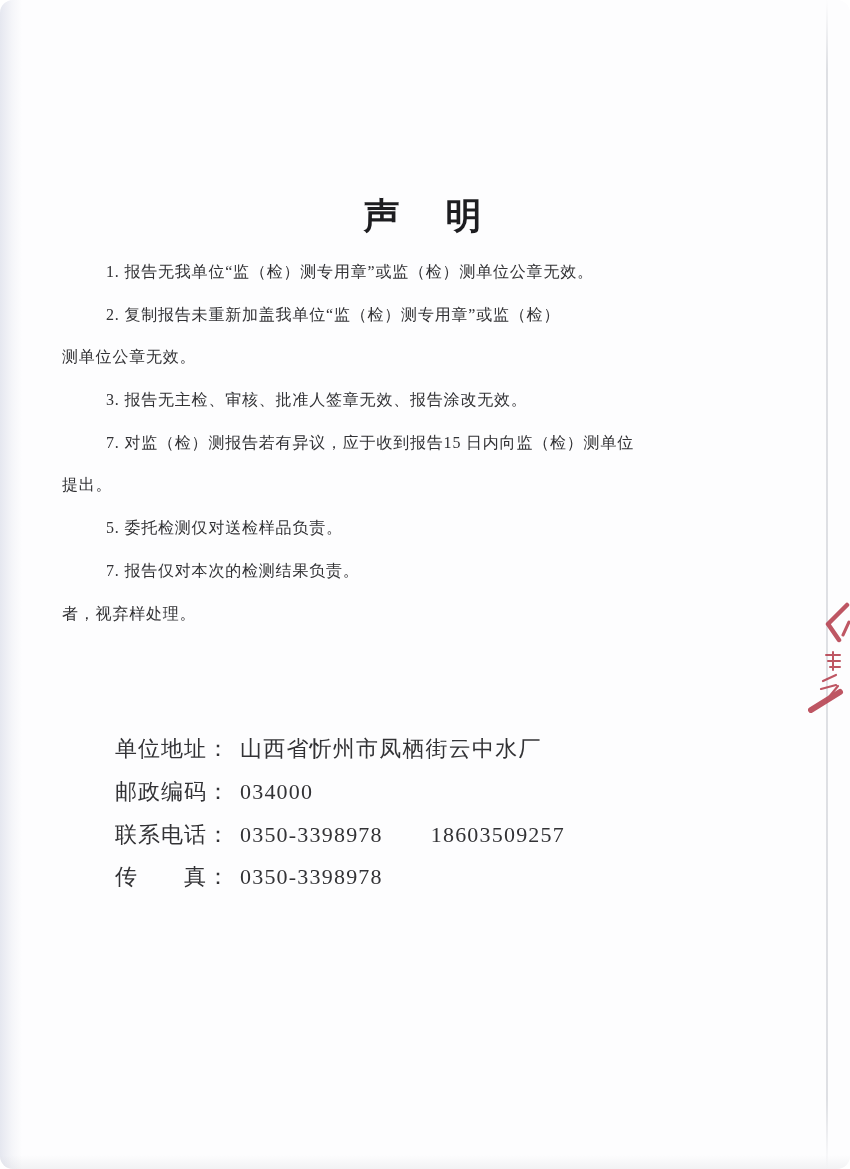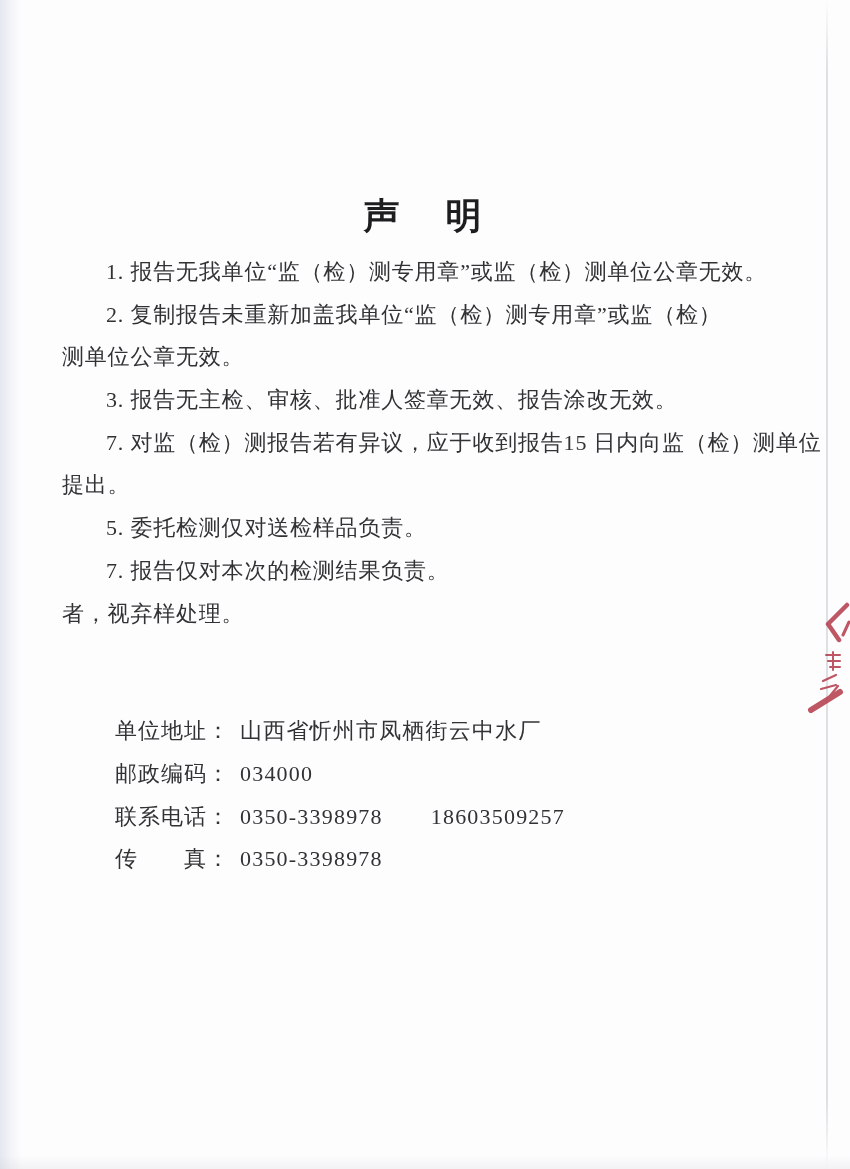--- a/index.html
+++ b/index.html
@@ -8,20 +8,21 @@
     background: #ffffff;
   }
   .page {
     position: relative;
     width: 850px;
     height: 1169px;
     background: #fdfdfe;
     overflow: hidden;
     font-family: "Liberation Serif", "DejaVu Serif", serif;
     color: #2e2e30;
+    border-radius: 13px;
   }
   
   .scan-left-shadow {
     position: absolute;
     left: 0; top: 0;
     width: 22px; height: 100%;
     background: linear-gradient(to right, rgba(174,180,206,0.30), rgba(174,180,206,0.10) 55%, rgba(174,180,206,0));
     pointer-events: none;
   }
   
@@ -59,30 +60,30 @@
   }
   .statement {
     position: absolute;
     left: 62px;
     top: 251px;
     width: 716px;
   }
   .line {
     height: 42.7px;
     line-height: 42.7px;
-    font-size: 22px;
+    font-size: 16px;
     letter-spacing: 0.8px;
     white-space: nowrap;
     color: #323235;
   }
   .line.indent { text-indent: 44px; }
   .contact {
     position: absolute;
     left: 115px;
-    top: 710px;
+    top: 728px;
   }
   .crow {
     height: 42.8px;
     line-height: 42.8px;
     font-size: 22px;
     white-space: nowrap;
     color: #323235;
   }
   .clabel { letter-spacing: 1px; }
   .cvalue { margin-left: 10px; letter-spacing: 1.2px; }

